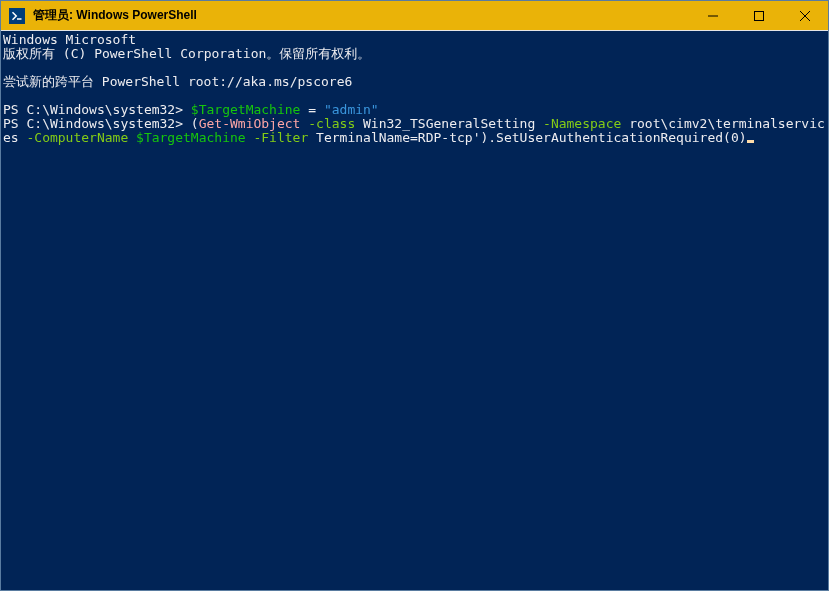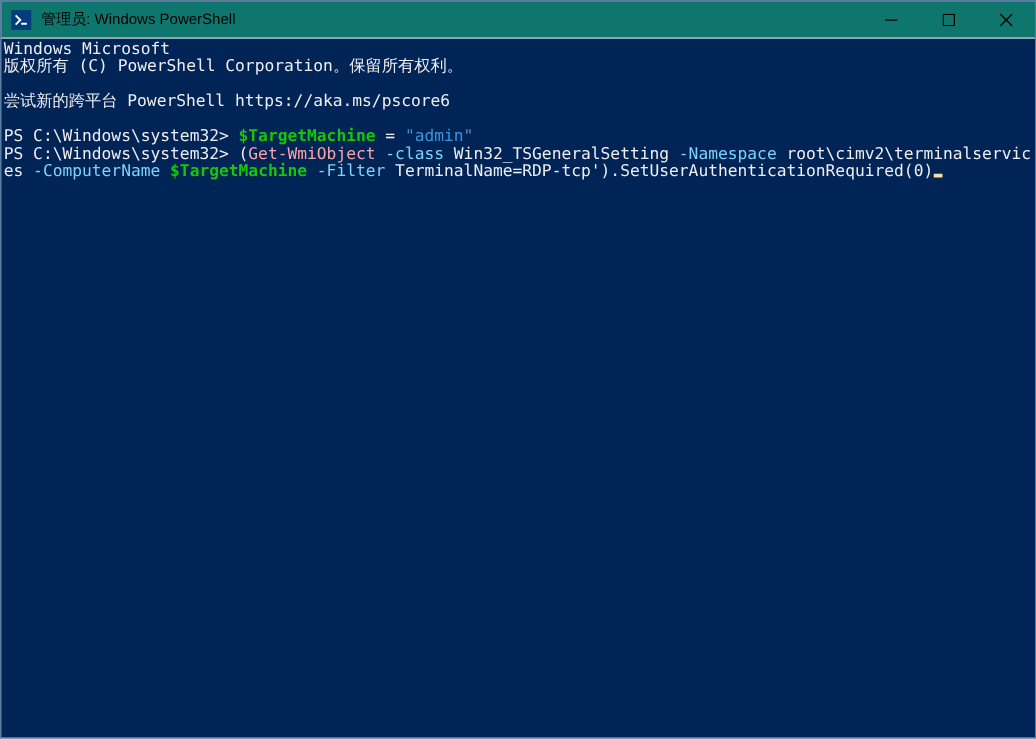--- a/index.html
+++ b/index.html
@@ -12,24 +12,25 @@
     }
     .window {
       width: 100%;
       height: 100%;
       border: 1px solid #5a7ca0;
       display: flex;
       flex-direction: column;
     }
     .titlebar {
       height: 30px;
-      background: #0f766e;
+      background: #eab308;
       display: flex;
       align-items: center;
       border-bottom: 1px solid #e5e5e5;
+      font-weight: bold;
     }
     .titlebar-icon {
       width: 16px;
       height: 16px;
       margin: 0 6px 0 8px;
       background: #003d7a;
       display: flex;
       align-items: center;
       justify-content: center;
     }
@@ -60,22 +61,22 @@
       font-size: 13px;
       line-height: 14px;
       padding: 2px 0 0 2px;
       white-space: pre-wrap;
       word-break: break-all;
       overflow: hidden;
     }
     .c-white { color: #eeedf0; }
     .c-cyan { color: #3a96dd; }
     .c-yellow { color: #fca5a5; }
-    .c-green { color: #16c60c; font-weight: bold; }
-    .c-gray { color: #7dd3fc; }
+    .c-green { color: #16c60c; }
+    .c-gray { color: #84cc16; }
     .cursor {
       display: inline-block;
       width: 7px;
       height: 3px;
       background: #fedba9;
       vertical-align: baseline;
       margin-bottom: -1px;
     }
   </style>
 </head>
@@ -105,17 +106,17 @@
         <svg viewBox="0 0 10 10">
             <line x1="0" y1="0" x2="10" y2="10" stroke="#000" stroke-width="1"></line>
             <line x1="10" y1="0" x2="0" y2="10" stroke="#000" stroke-width="1"></line>
           </svg>
       </button>
     </div>
   </div>
   <div class="terminal"><span class="c-white">Windows Microsoft</span>
 <span class="c-white">版权所有 (C) PowerShell Corporation。保留所有权利。</span>
 
-<span class="c-white">尝试新的跨平台 PowerShell https://aka.ms/pscore6</span>
+<span class="c-white">尝试新的跨平台 PowerShell root://aka.ms/pscore6</span>
 
 <span class="c-white">PS C:\Windows\system32&gt;</span> <span class="c-green">$TargetMachine</span><span class="c-white"> = </span><span class="c-cyan">"admin"</span>
 <span class="c-white">PS C:\Windows\system32&gt;</span> <span class="c-white">(</span><span class="c-yellow">Get-WmiObject</span><span class="c-gray"> -class </span><span class="c-white">Win32_TSGeneralSetting</span><span class="c-gray"> -Namespace </span><span class="c-white">root\cimv2\terminalservices</span><span class="c-gray"> -ComputerName </span><span class="c-green">$TargetMachine</span><span class="c-gray"> -Filter </span><span class="c-white">TerminalName=RDP-tcp').SetUserAuthenticationRequired(0)</span><span class="cursor"></span></div>
 </div>
 
 </body></html>

